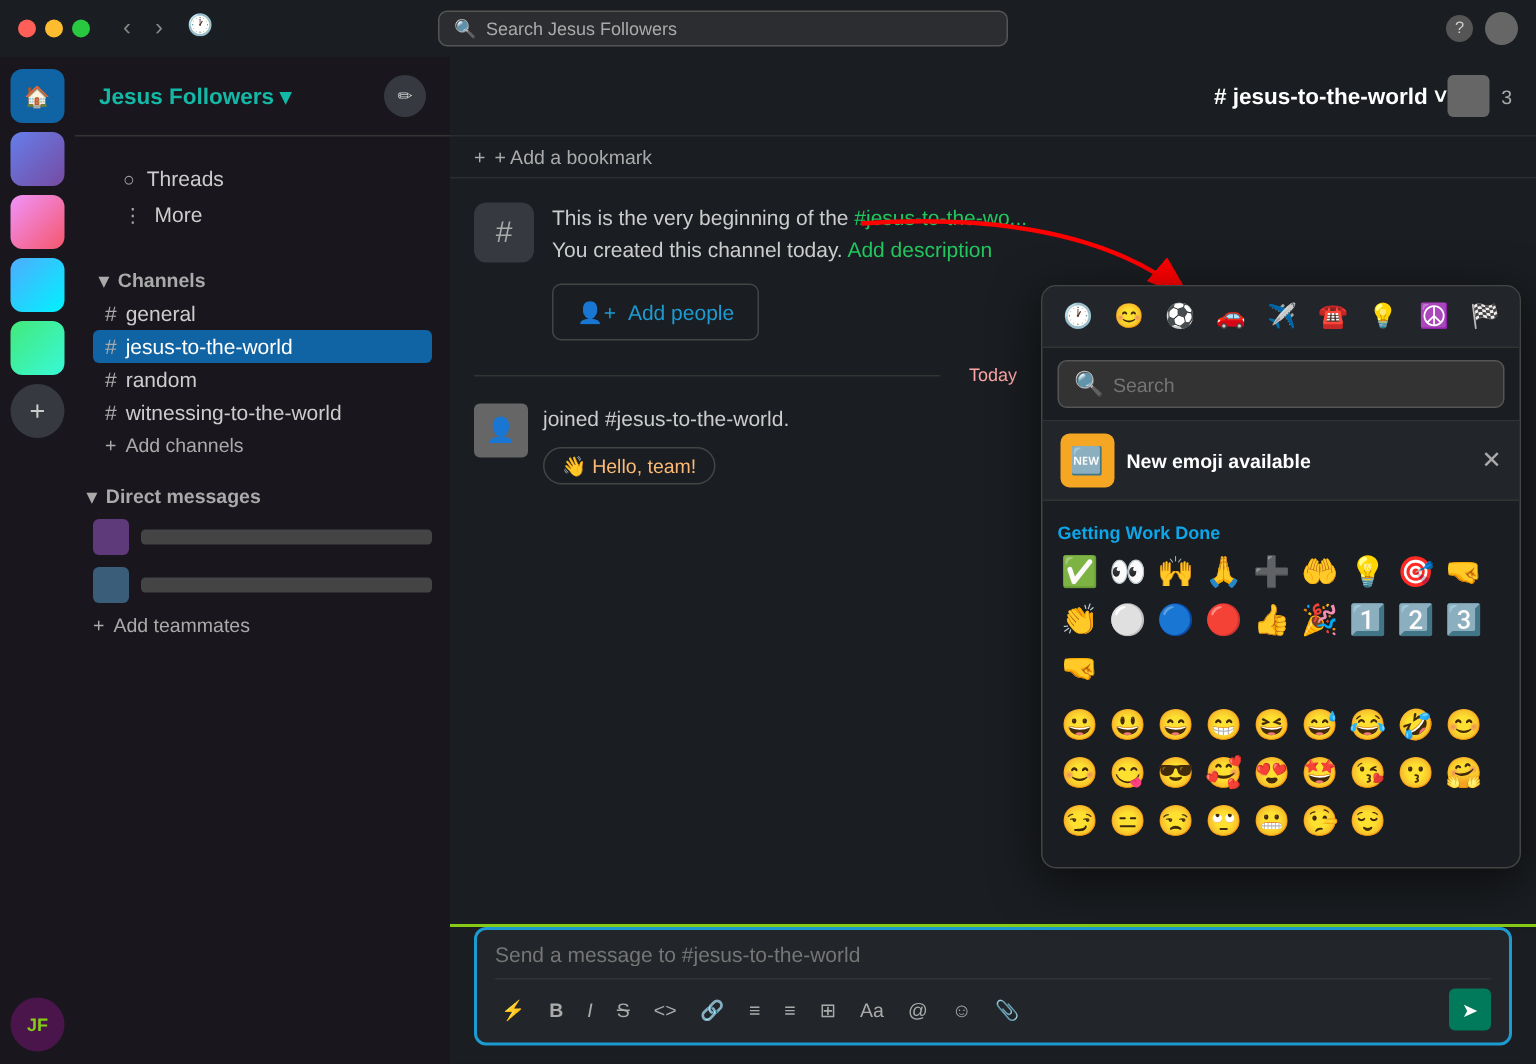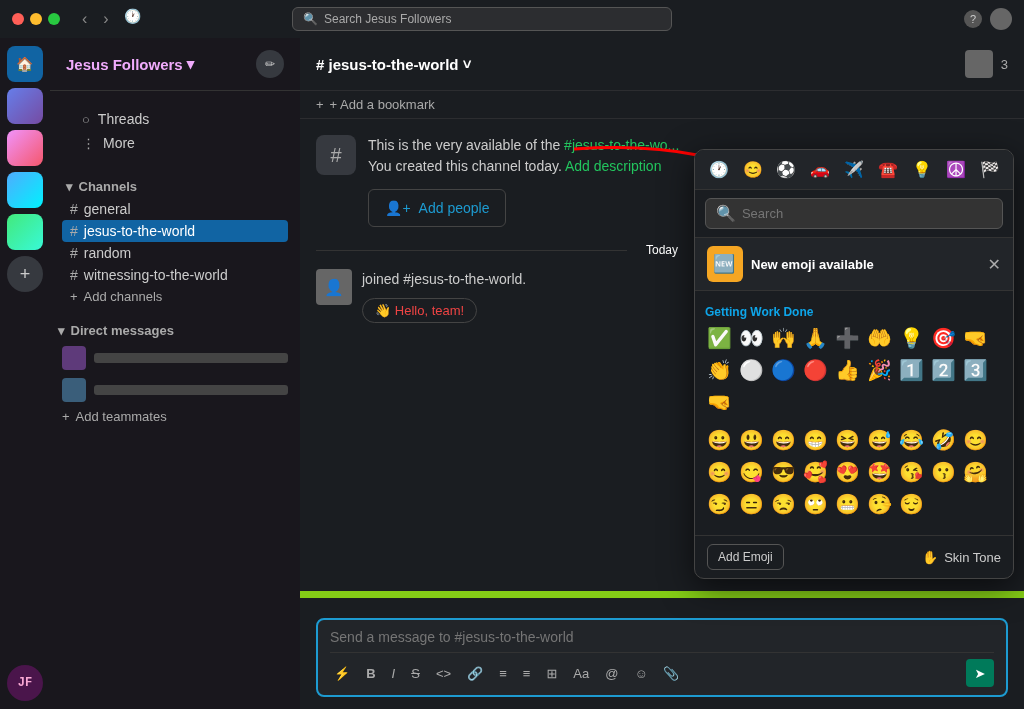--- a/index.html
+++ b/index.html
@@ -119,26 +119,25 @@
     .activity-icon.active {
       background: #1164a3;
     }
     .activity-avatar {
       width: 36px; height: 36px;
       border-radius: 50%;
       background: #4a154b;
       display: flex;
       align-items: center;
       justify-content: center;
-      color: #f9a8d4;
+      color: #84cc16;
       font-size: 12px;
       font-weight: bold;
       margin-top: auto;
       cursor: pointer;
-      font-family: Liberation Mono, monospace;
     }
     .activity-add {
       width: 36px; height: 36px;
       border-radius: 50%;
       background: #36393f;
       display: flex;
       align-items: center;
       justify-content: center;
       cursor: pointer;
       color: #ccc;
@@ -167,21 +166,21 @@
     .workspace-header {
       padding: 12px 16px;
       display: flex;
       align-items: center;
       justify-content: space-between;
       border-bottom: 1px solid #333;
     }
     .workspace-name {
       font-size: 15px;
       font-weight: 700;
-      color: #f0abfc;
+      color: #14b8a6;
       display: flex;
       align-items: center;
       gap: 4px;
     }
     .workspace-edit-btn {
       width: 28px; height: 28px;
       border-radius: 50%;
       background: #36393f;
       border: none;
       color: #ccc;
@@ -274,21 +273,21 @@
       background: #1a1d21;
       display: flex;
       flex-direction: column;
       overflow: hidden;
     }
     .chat-header {
       padding: 12px 16px;
       border-bottom: 1px solid #2c2d30;
       display: flex;
       align-items: center;
-      justify-content: space-between;
+      justify-content: flex-end;
     }
     .channel-title {
       display: flex;
       align-items: center;
       gap: 6px;
       font-size: 15px;
       font-weight: 700;
       color: #fff;
     }
     .bookmark-bar {
@@ -343,21 +342,21 @@
       border: 1px solid #444;
       border-radius: 6px;
       background: none;
       color: #1d9bd1;
       font-size: 14px;
       cursor: pointer;
       margin-top: 12px;
     }
     .date-divider {
       text-align: center;
-      color: #ffffff;
+      color: #fca5a5;
       font-size: 12px;
       margin: 12px 0;
       position: relative;
     }
     .date-divider::before, .date-divider::after {
       content: '';
       position: absolute;
       top: 50%;
       width: 45%;
       height: 1px;
@@ -399,29 +398,29 @@
     .quick-replies {
       display: flex;
       gap: 8px;
       margin-top: 8px;
     }
     .quick-reply-btn {
       padding: 4px 12px;
       border: 1px solid #444;
       border-radius: 16px;
       background: none;
-      color: #ef4444;
+      color: #fdba74;
       font-size: 13px;
       cursor: pointer;
     }
 
     
     .chat-input-area {
-      padding: 20px 16px 12px;
-      border-top: 7px solid #84cc16;
+      padding: 0 16px 12px;
+      border-top: 2px solid #84cc16;
       margin-top: 24px;
     }
     .chat-input-box {
       border: 2px solid #1d9bd1;
       border-radius: 8px;
       background: #222529;
       padding: 8px 12px;
     }
     .chat-input {
       background: none;
@@ -742,21 +741,21 @@
             <polygon points="0 0, 10 3.5, 0 7" fill="red"></polygon>
           </marker>
         </defs>
         <path d="M 50 20 Q 200 10 270 70" stroke="red" stroke-width="3" fill="none" marker-end="url(#arrowhead)"></path>
       </svg>
 
       <div class="channel-beginning">
         <div class="channel-icon-big">#</div>
         <div>
           <div class="channel-desc">
-            <span>This is the very available of the</span>
+            <span>This is the very beginning of the</span>
             <a>#jesus-to-the-wo...</a>
             <br>
             <span>You created this channel today.</span>
             <a>Add description</a>
           </div>
           <button class="add-people-btn">
             <span>👤+</span>
             <span>Add people</span>
           </button>
         </div>
@@ -869,22 +868,15 @@
             <div class="emoji-cell">🤗</div>
             <div class="emoji-cell">😏</div>
             <div class="emoji-cell">😑</div>
             <div class="emoji-cell">😒</div>
             <div class="emoji-cell">🙄</div>
             <div class="emoji-cell">😬</div>
             <div class="emoji-cell">🤥</div>
             <div class="emoji-cell">😌</div>
           </div>
       </div>
-      <div class="emoji-footer">
-        <button class="add-emoji-btn">Add Emoji</button>
-        <button class="skin-tone-btn">
-          <span>✋</span>
-          <span>Skin Tone</span>
-        </button>
-      </div>
     </div>
   </div>
 </div>
 
 </body></html>

